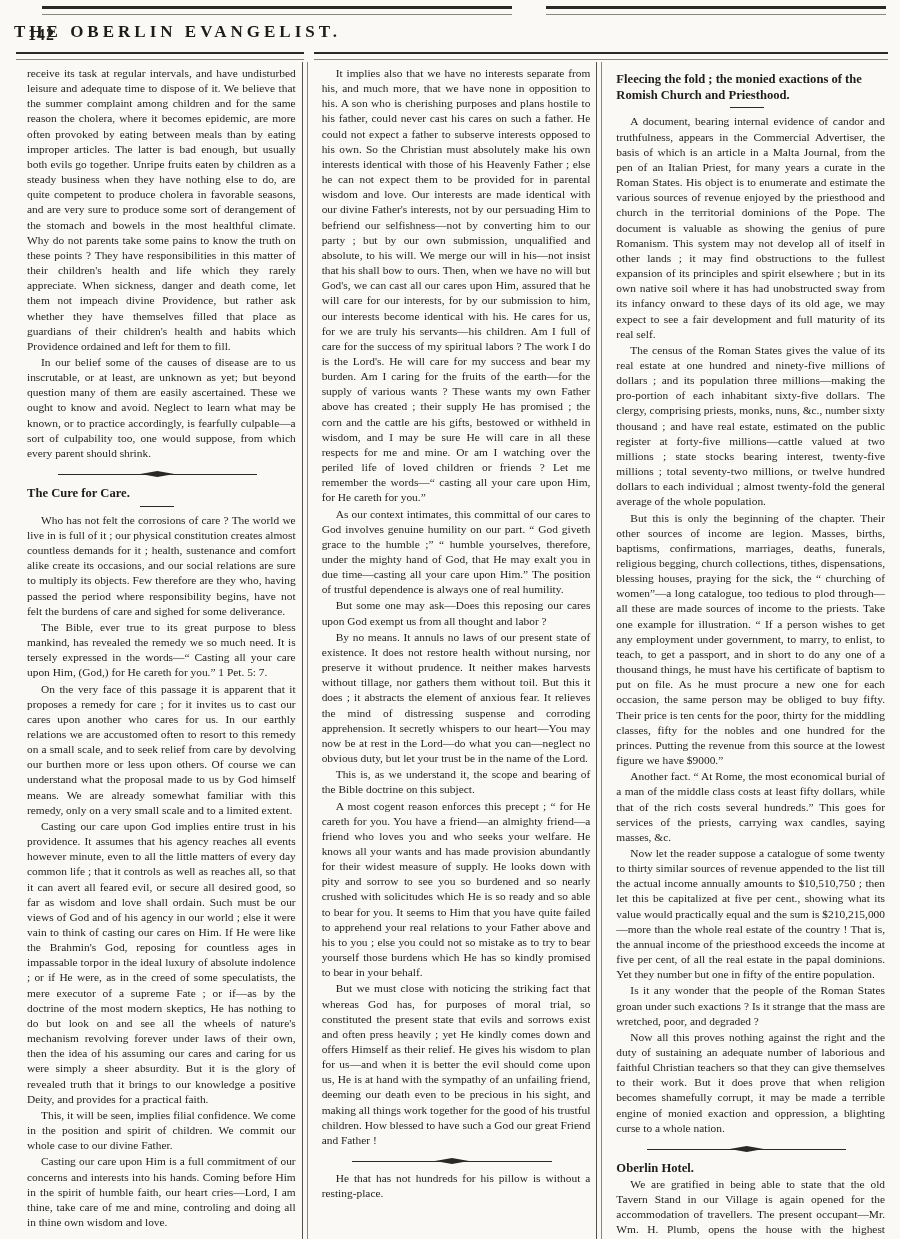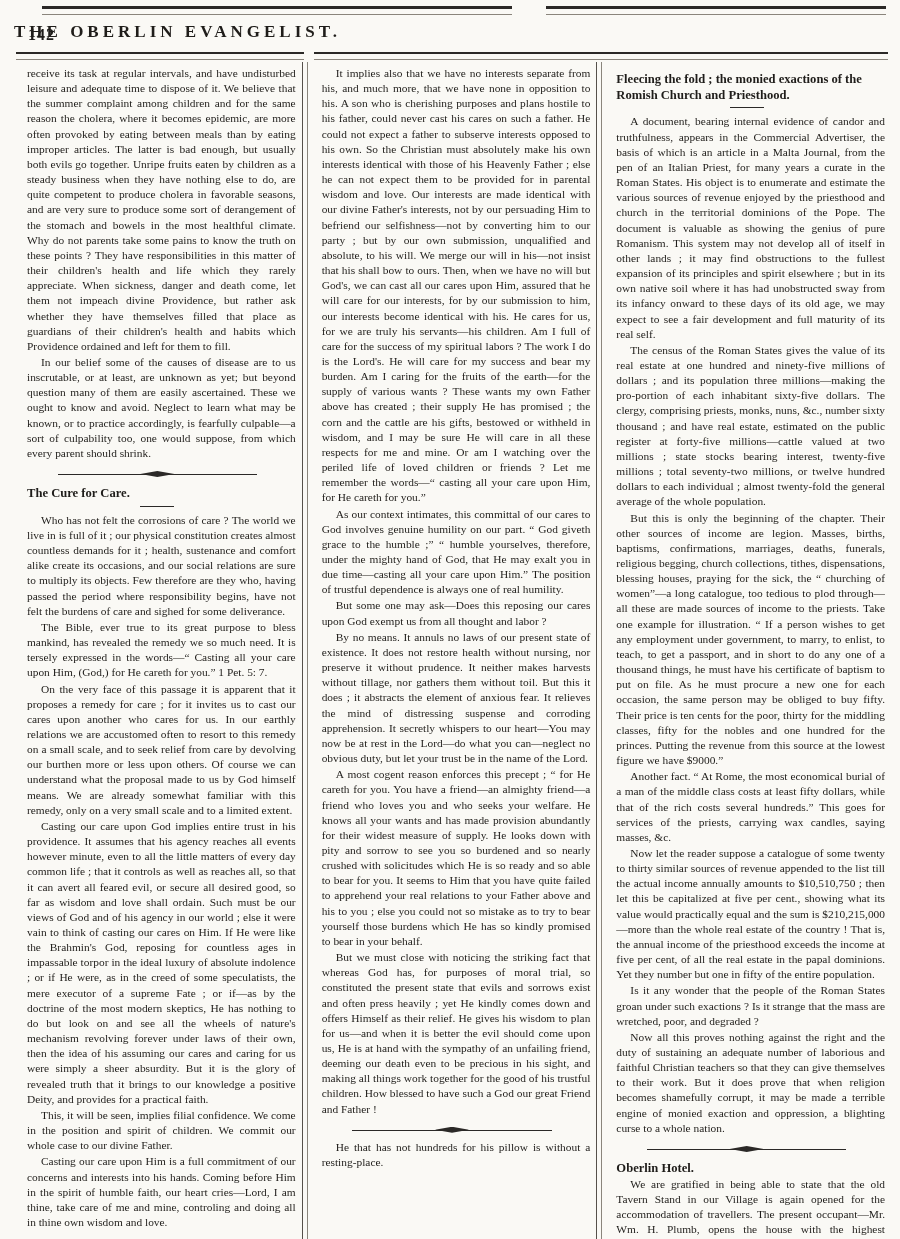--- a/index.html
+++ b/index.html
@@ -111,20 +111,21 @@
       <p>Casting our care upon Him is a full commitment of our concerns and interests into his hands.  Coming before Him in the spirit of humble faith, our heart cries—Lord, I am thine, take care of me and mine, controling and doing all in thine own wisdom and love.</p>
     </div>
 
     <div class="vdiv"></div>
 
     <div class="col">
       <p>It implies also that we have no interests separate from his, and much more, that we have none in opposition to his.  A son who is cherishing purposes and plans hostile to his father, could never cast his cares on such a father.  He could not expect a father to subserve interests opposed to his own.  So the Christian must absolutely make his own interests identical with those of his Heavenly Father ; else he can not expect them to be provided for in parental wisdom and love.  Our interests are made identical with our divine Father's interests, not by our persuading Him to befriend our selfishness—not by converting him to our party ; but by our own submission, unqualified and absolute, to his will.  We merge our will in his—not insist that his shall bow to ours.  Then, when we have no will but God's, we can cast all our cares upon Him, assured that he will care for our interests, for by our submission to him, our interests become identical with his.  He cares for us, for we are truly his servants—his children.  Am I full of care for the success of my spiritual labors ?  The work I do is the Lord's.  He will care for my success and bear my burden.  Am I caring for the fruits of the earth—for the supply of various wants ?  These wants my own Father above has created ; their supply He has promised ; the corn and the cattle are his gifts, bestowed or withheld in wisdom, and I may be sure He will care in all these respects for me and mine.  Or am I watching over the periled life of loved children or friends ?  Let me remember the words—“ casting all your care upon Him, for He careth for you.”</p>
       <p>As our context intimates, this committal of our cares to God involves genuine humility on our part.  “ God giveth grace to the humble ;”  “ humble yourselves, therefore, under the mighty hand of God, that He may exalt you in due time—casting all your care upon Him.”  The position of trustful dependence is always one of real humility.</p>
       <p>But some one may ask—Does this reposing our cares upon God exempt us from all thought and labor ?</p>
       <p>By no means.  It annuls no laws of our present state of existence.  It does not restore health without nursing, nor preserve it without prudence.  It neither makes harvests without tillage, nor gathers them without toil.  But this it does ; it abstracts the element of anxious fear.  It relieves the mind of distressing suspense and corroding apprehension.  It secretly whispers to our heart—You may now be at rest in the Lord—do what you can—neglect no obvious duty, but let your trust be in the name of the Lord.</p>
+      <p>This is, as we understand it, the scope and bearing of the Bible doctrine on this subject.</p>
       <p>A most cogent reason enforces this precept ; “ for He careth for you.  You have a friend—an almighty friend—a friend who loves you and who seeks your welfare.  He knows all your wants and has made provision abundantly for their widest measure of supply.  He looks down with pity and sorrow to see you so burdened and so nearly crushed with solicitudes which He is so ready and so able to bear for you.  It seems to Him that you have quite failed to apprehend your real relations to your Father above and his to you ; else you could not so mistake as to try to bear yourself those burdens which He has so kindly promised to bear in your behalf.</p>
       <p>But we must close with noticing the striking fact that whereas God has, for purposes of moral trial, so constituted the present state that evils and sorrows exist and often press heavily ; yet He kindly comes down and offers Himself as their relief.  He gives his wisdom to plan for us—and when it is better the evil should come upon us, He is at hand with the sympathy of an unfailing friend, deeming our death even to be precious in his sight, and making all things work together for the good of his trustful children.  How blessed to have such a God our great Friend and Father !</p>
 
       <div class="divider">
           <span class="diamond"></span>
         </div>
 
       <p>He that has not hundreds for his pillow is without a resting-place.</p>
     </div>
 

